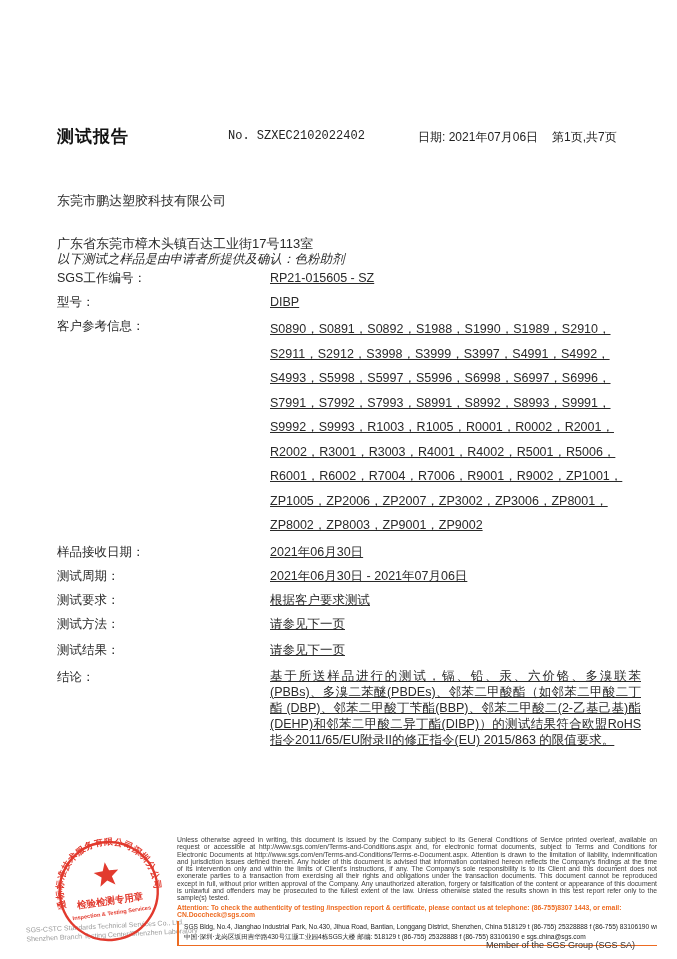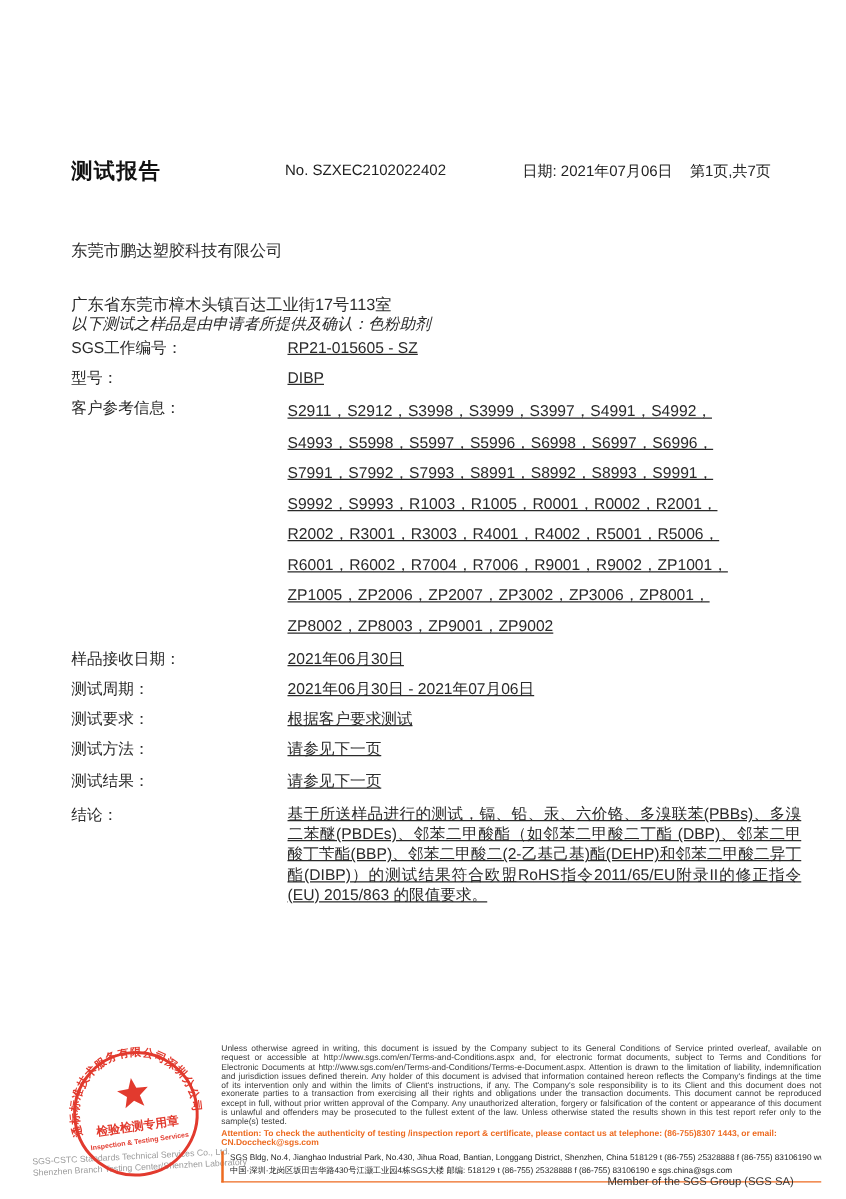--- a/index.html
+++ b/index.html
@@ -20,32 +20,32 @@
     position: absolute; left: 15px; top: 0;
     font-size: 57px; font-weight: 700; line-height: 1;
     color: #8a8a8a; letter-spacing: 0px;
   }
   .logo-hline { position: absolute; left: 1px; top: 61px; width: 147px; height: 2px; background: #e87722; }
   .logo-vline { position: absolute; left: 127px; top: 3px; width: 2px; height: 70px; background: #e87722; }
 
   
   .header-row { position: absolute; left: 0; top: 125px; width: 646px; height: 24px; }
   .report-title { position: absolute; left: 57px; top: 0; font-size: 17px; font-weight: 700; color: #111; letter-spacing: 1px; }
-  .report-no { position: absolute; left: 228px; top: 4px; font-size: 12px; color: #222; }
+  .report-no { position: absolute; left: 228px; top: 4px; font-size: 12px; color: #222; font-family: Liberation Mono, monospace; }
   .report-date { position: absolute; left: 418px; top: 4px; font-size: 12px; color: #222; }
   .report-pages { position: absolute; left: 552px; top: 4px; font-size: 12px; color: #222; }
 
   
   .applicant { position: absolute; left: 57px; top: 171px; width: 560px; }
   .applicant div { font-size: 13px; line-height: 27px; color: #2a2a2a; margin-top: 16px; }
 
   
   .content { position: absolute; left: 57px; top: 250px; width: 584px; font-size: 12.5px; color: #2a2a2a; }
   .statement { line-height: 19px; margin-bottom: 0; font-style: italic; }
-  .row { display: flex; margin-bottom: 5px; }
+  .row { display: flex; margin-bottom: 5px; gap: 40px; }
   .row .label { width: 173px; flex: 0 0 173px; line-height: 19px; }
   .row .value { flex: 1; line-height: 19px; text-decoration: underline; }
   .row.ref .value div { line-height: 24.5px; }
   .row.gap-top { margin-top: 7px; }
   .row.conclusion { margin-top: 8px; }
   .row.conclusion .value { line-height: 16.2px; text-align: justify; }
 
   
   .footer-right { position: absolute; left: 177px; top: 836px; width: 480px; }
   .legal {
@@ -109,20 +109,21 @@
     </div>
 
     <div class="row">
       <div class="label">型号：</div>
       <div class="value">DIBP</div>
     </div>
 
     <div class="row ref">
       <div class="label">客户参考信息：</div>
       <div class="value">
+        <div>S0890，S0891，S0892，S1988，S1990，S1989，S2910，</div>
         <div>S2911，S2912，S3998，S3999，S3997，S4991，S4992，</div>
         <div>S4993，S5998，S5997，S5996，S6998，S6997，S6996，</div>
         <div>S7991，S7992，S7993，S8991，S8992，S8993，S9991，</div>
         <div>S9992，S9993，R1003，R1005，R0001，R0002，R2001，</div>
         <div>R2002，R3001，R3003，R4001，R4002，R5001，R5006，</div>
         <div>R6001，R6002，R7004，R7006，R9001，R9002，ZP1001，</div>
         <div>ZP1005，ZP2006，ZP2007，ZP3002，ZP3006，ZP8001，</div>
         <div>ZP8002，ZP8003，ZP9001，ZP9002</div>
       </div>
     </div>

